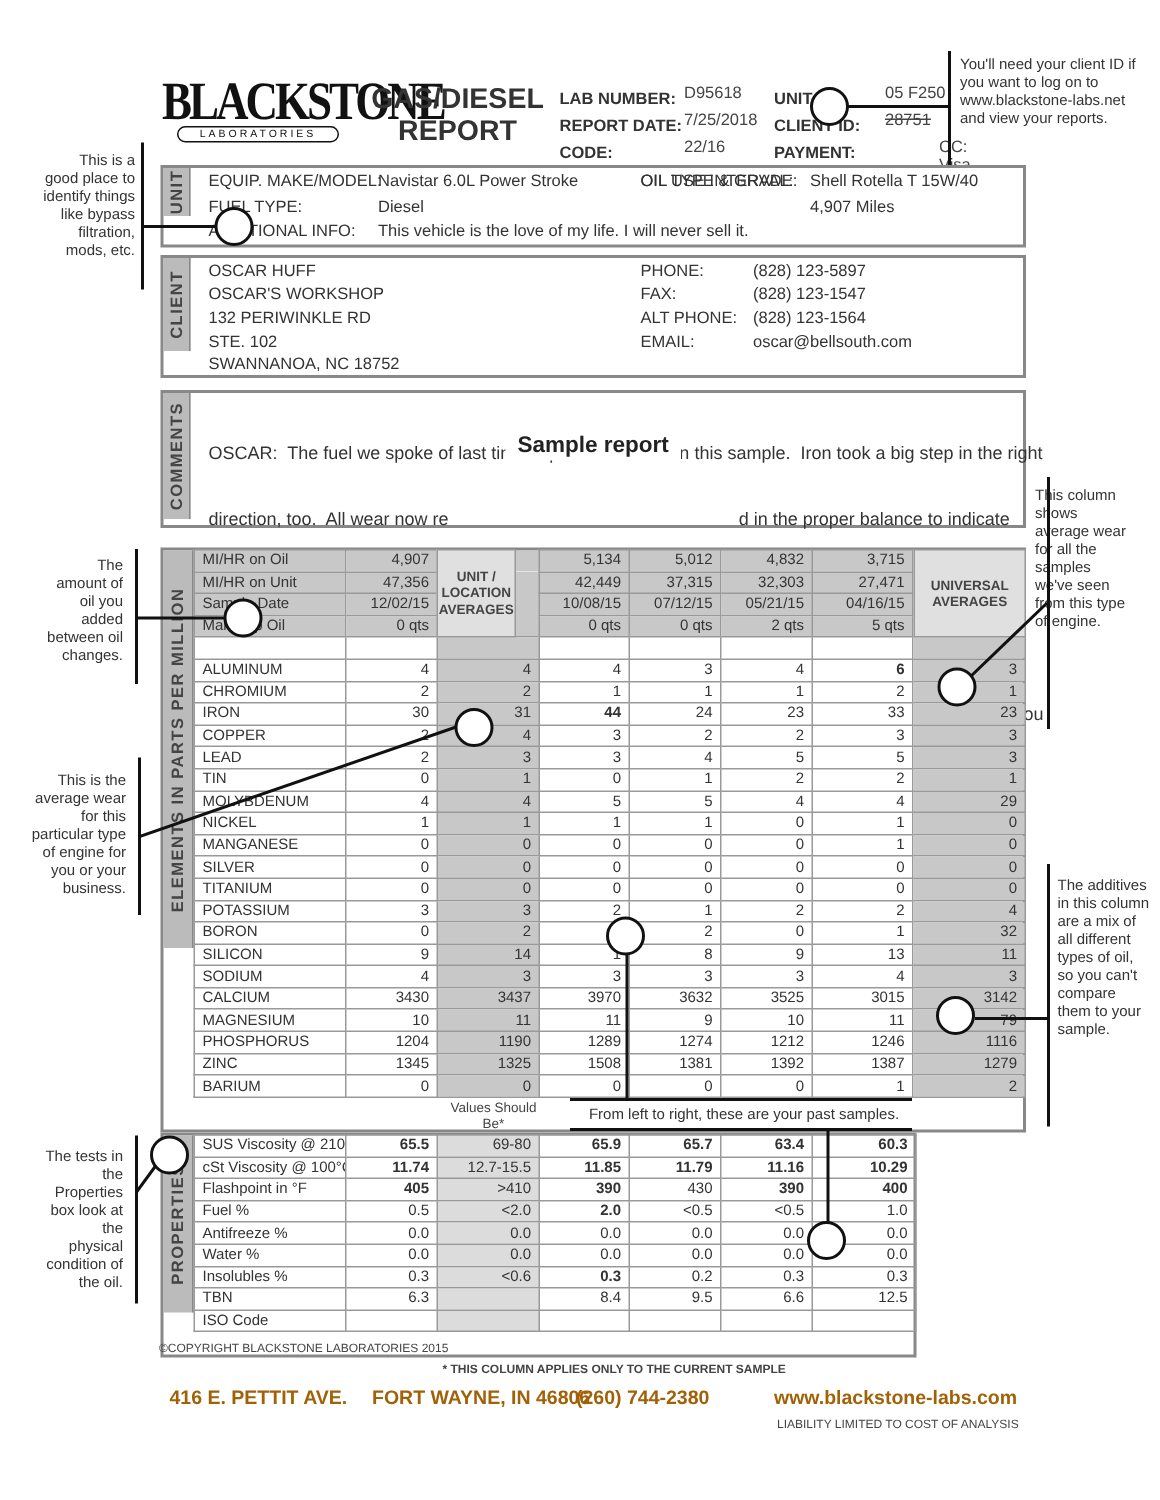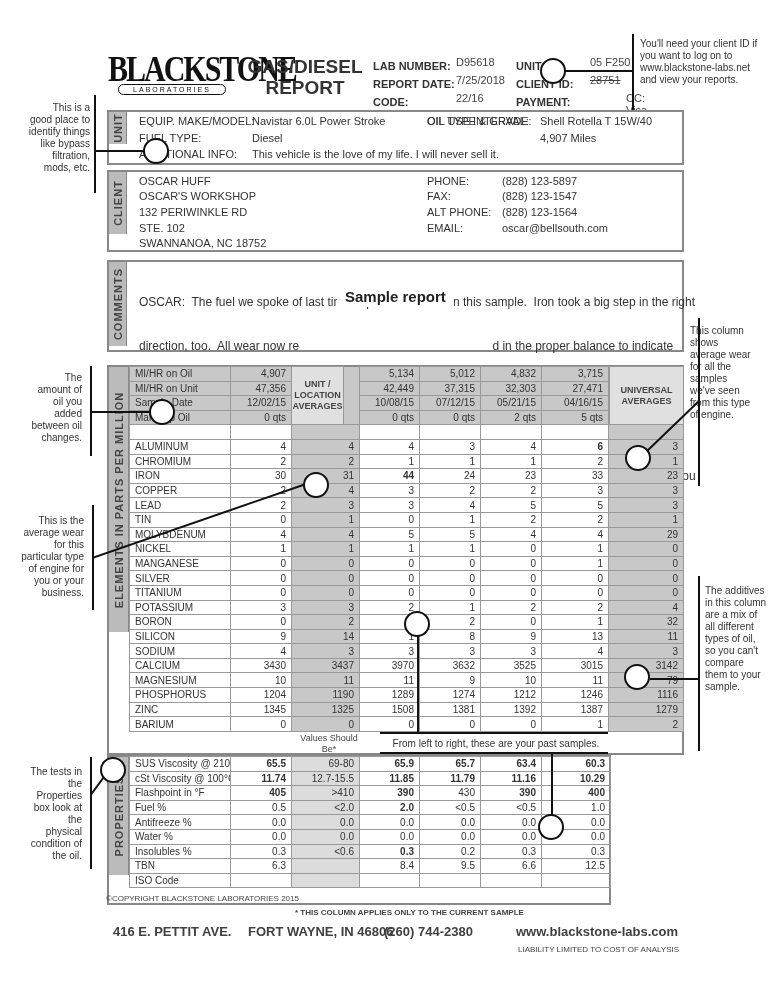--- a/index.html
+++ b/index.html
@@ -30,21 +30,21 @@
   table.grid td.lshade { background: #dcdcdc; }
   table.grid td.b { font-weight: bold; }
   .avg-hdr { position: absolute; background: #e0e0e0; border: 1px solid #999; font-size: 9px; font-weight: bold; text-align: center; color: #444; display: flex; align-items: center; justify-content: center; line-height: 11px; }
 
   .note { position: absolute; font-size: 10px; color: #333; line-height: 12px; }
   .note.r { text-align: right; }
   .vline { position: absolute; width: 2px; background: #111; }
   .hline { position: absolute; height: 2px; background: #111; }
   .circle { position: absolute; width: 26px; height: 26px; border: 2.5px solid #111; border-radius: 50%; background: #fff; }
   .watermark { position: absolute; font-size: 15px; font-weight: bold; color: #222; background: #fff; padding: 2px 8px; }
-  .foot-addr { font-size: 13px; font-weight: bold; color: #404040; }
+  .foot-addr { font-size: 13px; font-weight: bold; color: #a16207; }
   .foot-small { font-size: 8px; color: #444; }
 </style>
 </head>
 <body>
 
 <div class="abs logo">
   <span class="logo-main">BLACKSTONE</span>
   <span class="logo-sub">LABORATORIES</span>
 </div>
 <div class="abs title">

